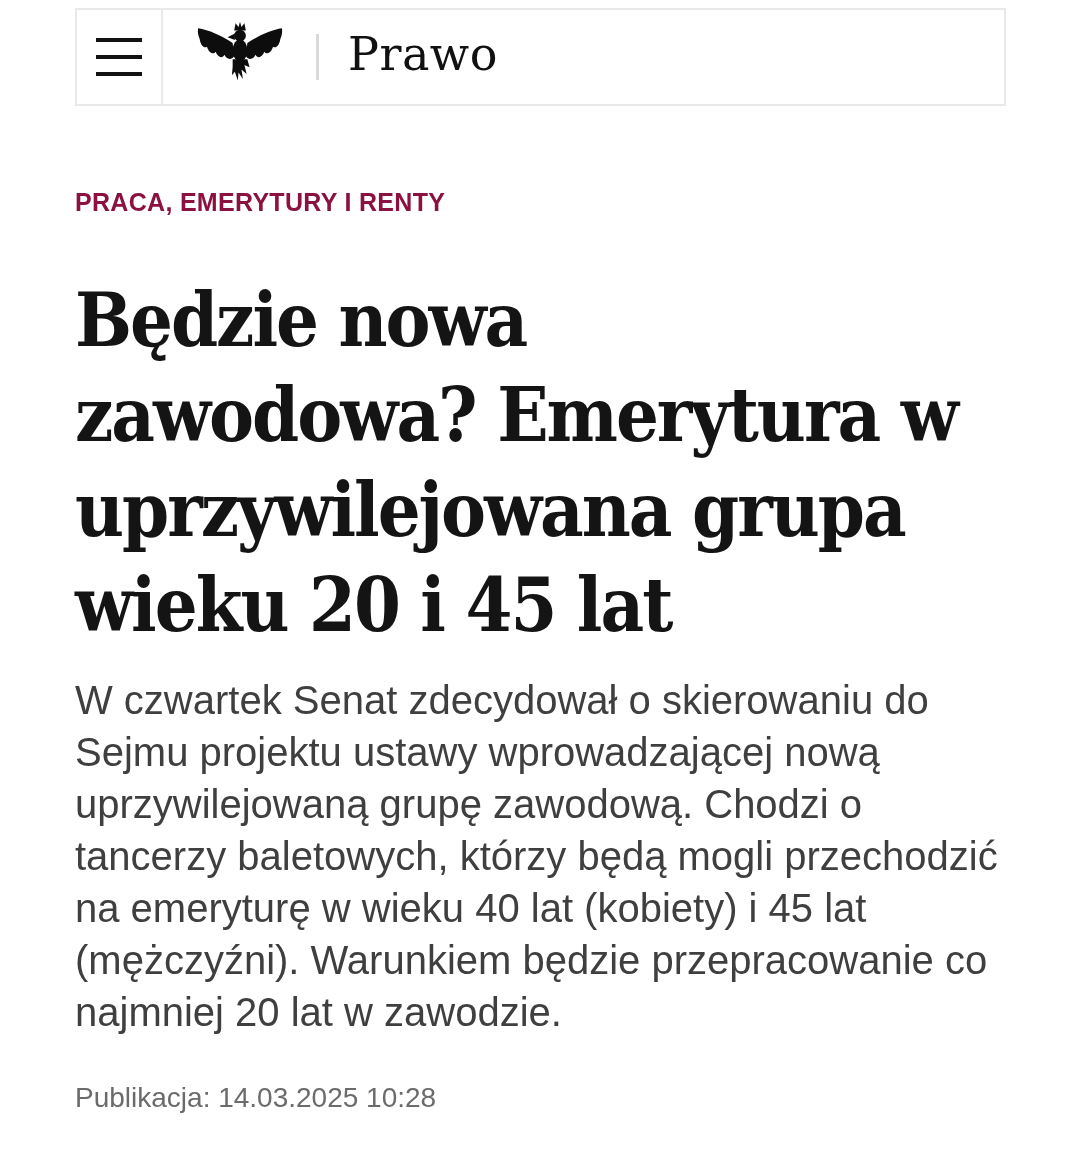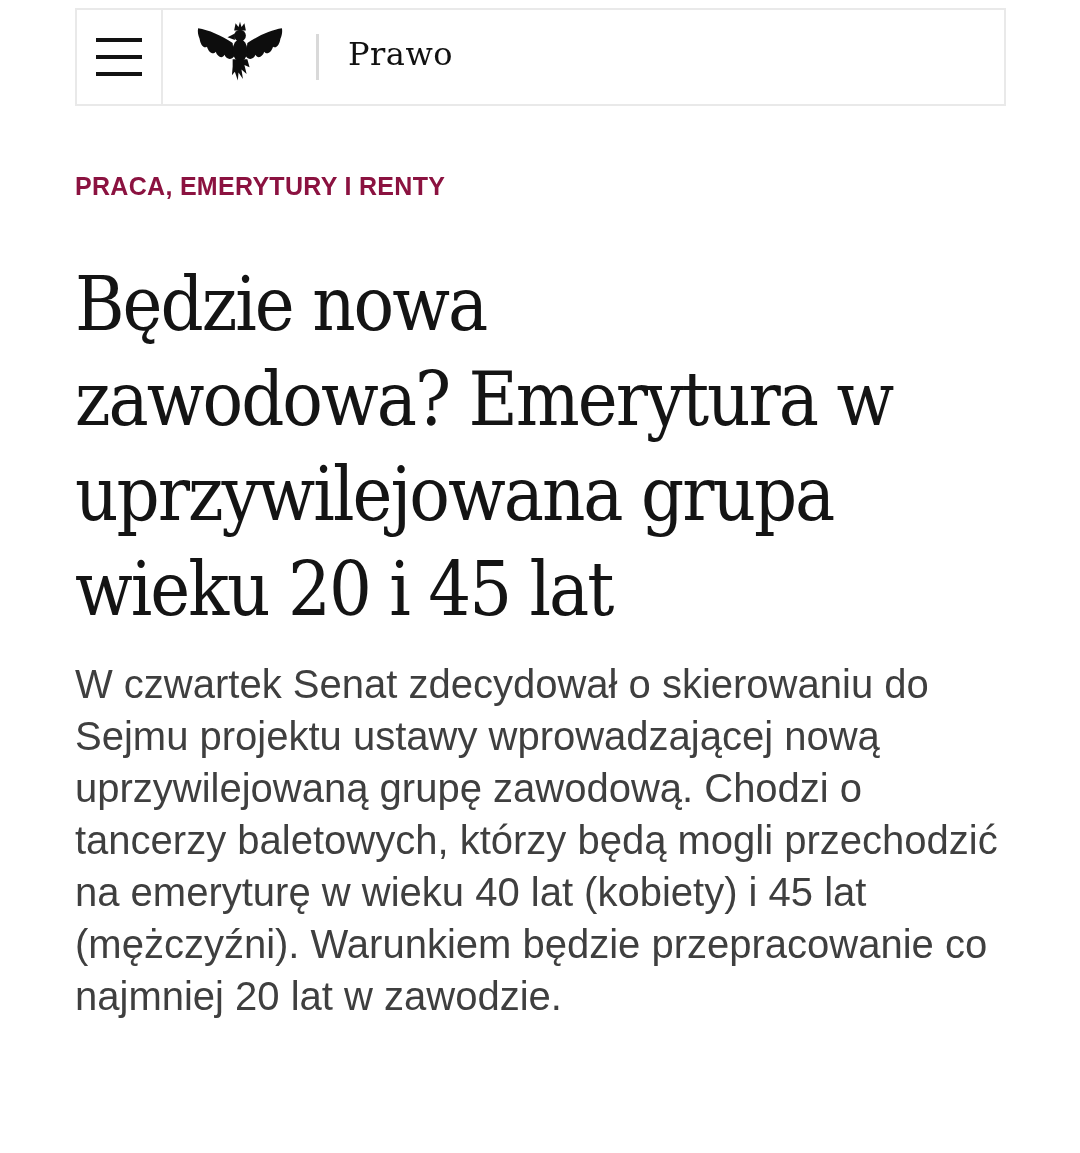--- a/index.html
+++ b/index.html
@@ -34,48 +34,48 @@
     padding-left:29px;
     cursor:pointer;
   }
   .eagle { width:96px; height:72px; display:block; }
   .brand-divider {
     width:3px; height:46px; background:#d9d9d9;
     margin-left:28px; flex:0 0 auto;
   }
   .brand-title {
     font-family:"DejaVu Serif", serif;
-    font-size:32px; color:#111111;
+    font-size:46px; color:#111111;
     margin-left:29px;
     letter-spacing:0.5px;
     line-height:1;
     padding-bottom:6px;
   }
 
   
-  .content { padding:0 75px; }
+  .content { padding:16px 75px; }
   .category {
     margin-top:66px;
     font-size:25px; font-weight:700;
     letter-spacing:0.3px;
     color:#8b1240;
     cursor:pointer;
     display:inline-block;
   }
   .headline {
     margin-top:56px;
     font-family:"DejaVu Serif", serif;
     font-stretch:condensed;
     font-weight:400;
     font-size:75px;
     line-height:95px;
     letter-spacing:-2px;
     color:#141414;
   }
-  .headline .hl-line { white-space:nowrap; }
+  .headline .hl-line { white-space:nowrap;font-weight:bold; }
   .lead {
     margin-top:21px;
     font-size:40px;
     line-height:52px;
     color:#3f3f3f;
     max-width:935px;
   }
   .pub {
     margin-top:44px;
     font-size:28px;
@@ -120,13 +120,14 @@
 
   <h1 class="headline">
     <div class="hl-line">Będzie nowa</div>
     <div class="hl-line">zawodowa? Emerytura w</div>
     <div class="hl-line">uprzywilejowana grupa</div>
     <div class="hl-line">wieku 20 i 45 lat</div>
   </h1>
 
   <p class="lead">W czwartek Senat zdecydował o skierowaniu do Sejmu projektu ustawy wprowadzającej nową uprzywilejowaną grupę zawodową. Chodzi o tancerzy baletowych, którzy będą mogli przechodzić na emeryturę w wieku 40 lat (kobiety) i 45 lat (mężczyźni). Warunkiem będzie przepracowanie co najmniej 20 lat w zawodzie.</p>
 
+  <p class="pub"><span>Publikacja:</span>&nbsp;<span>14.03.2025 10:28</span></p>
 </main>
 
 </body></html>

